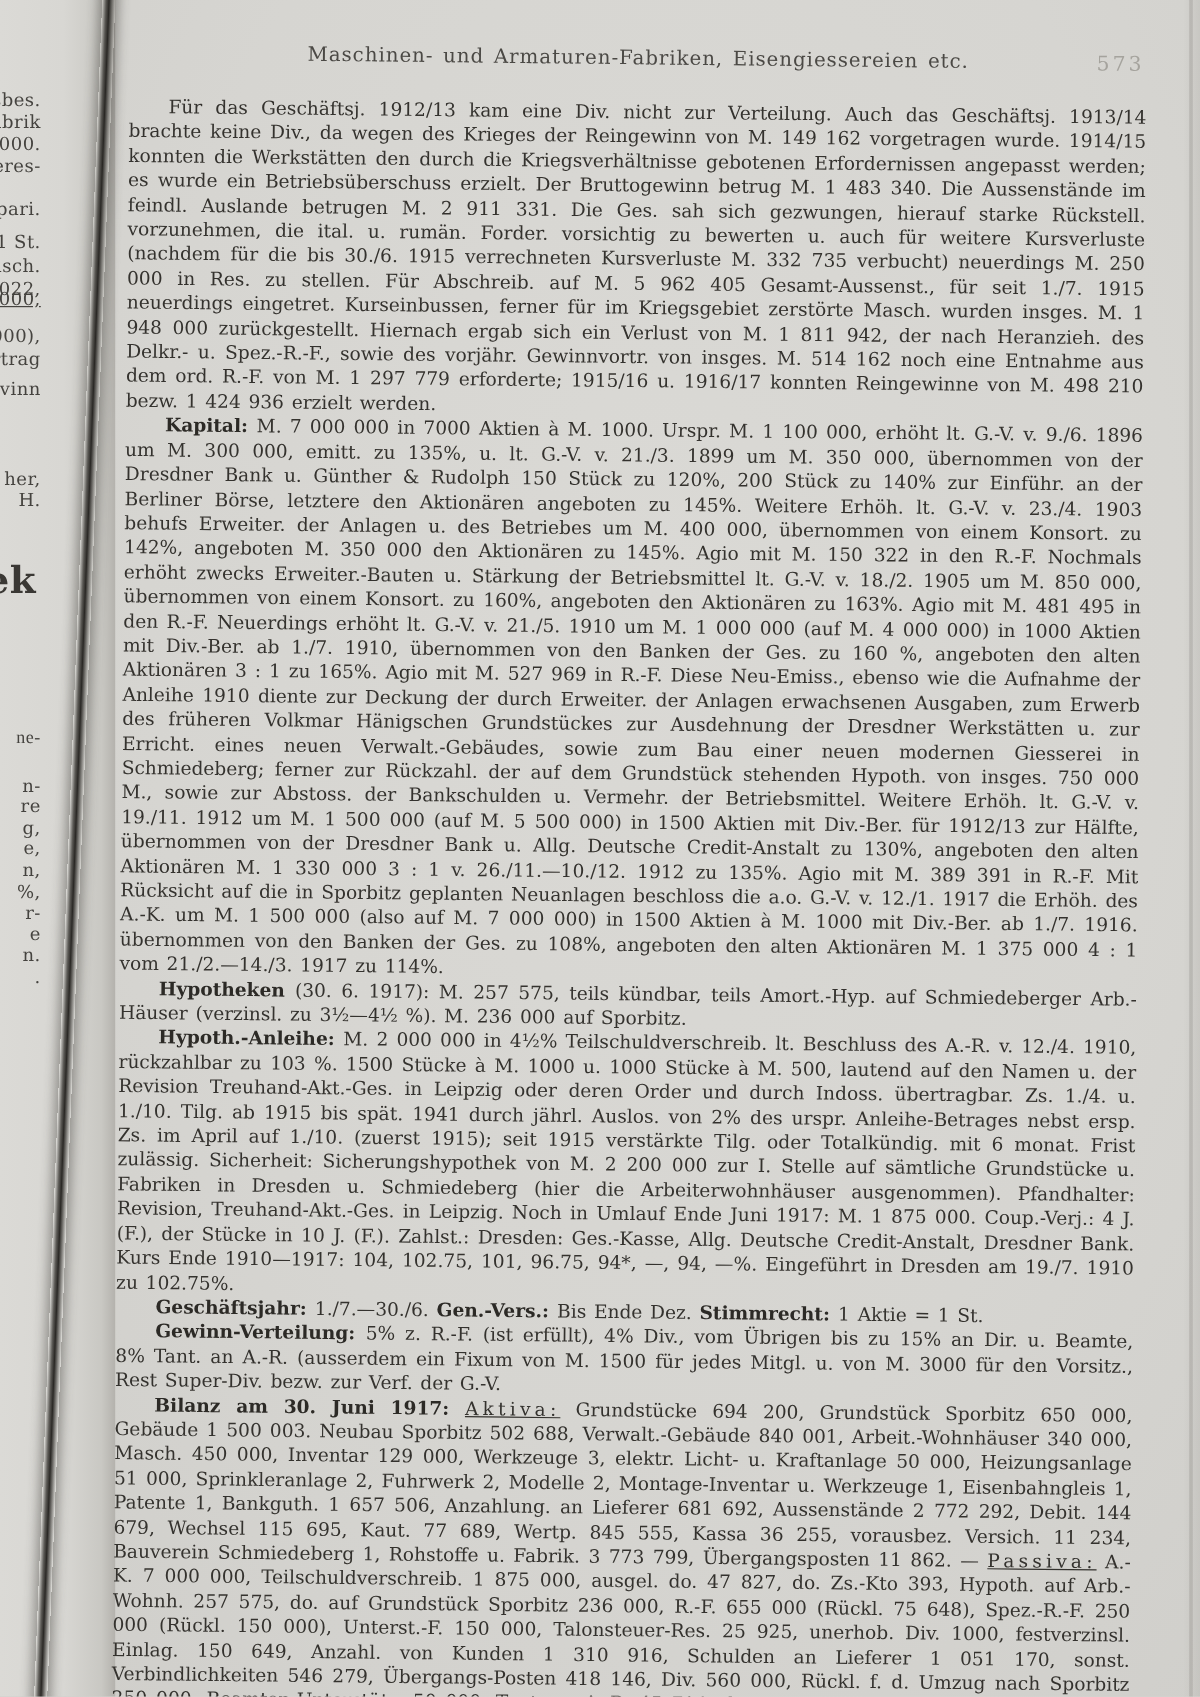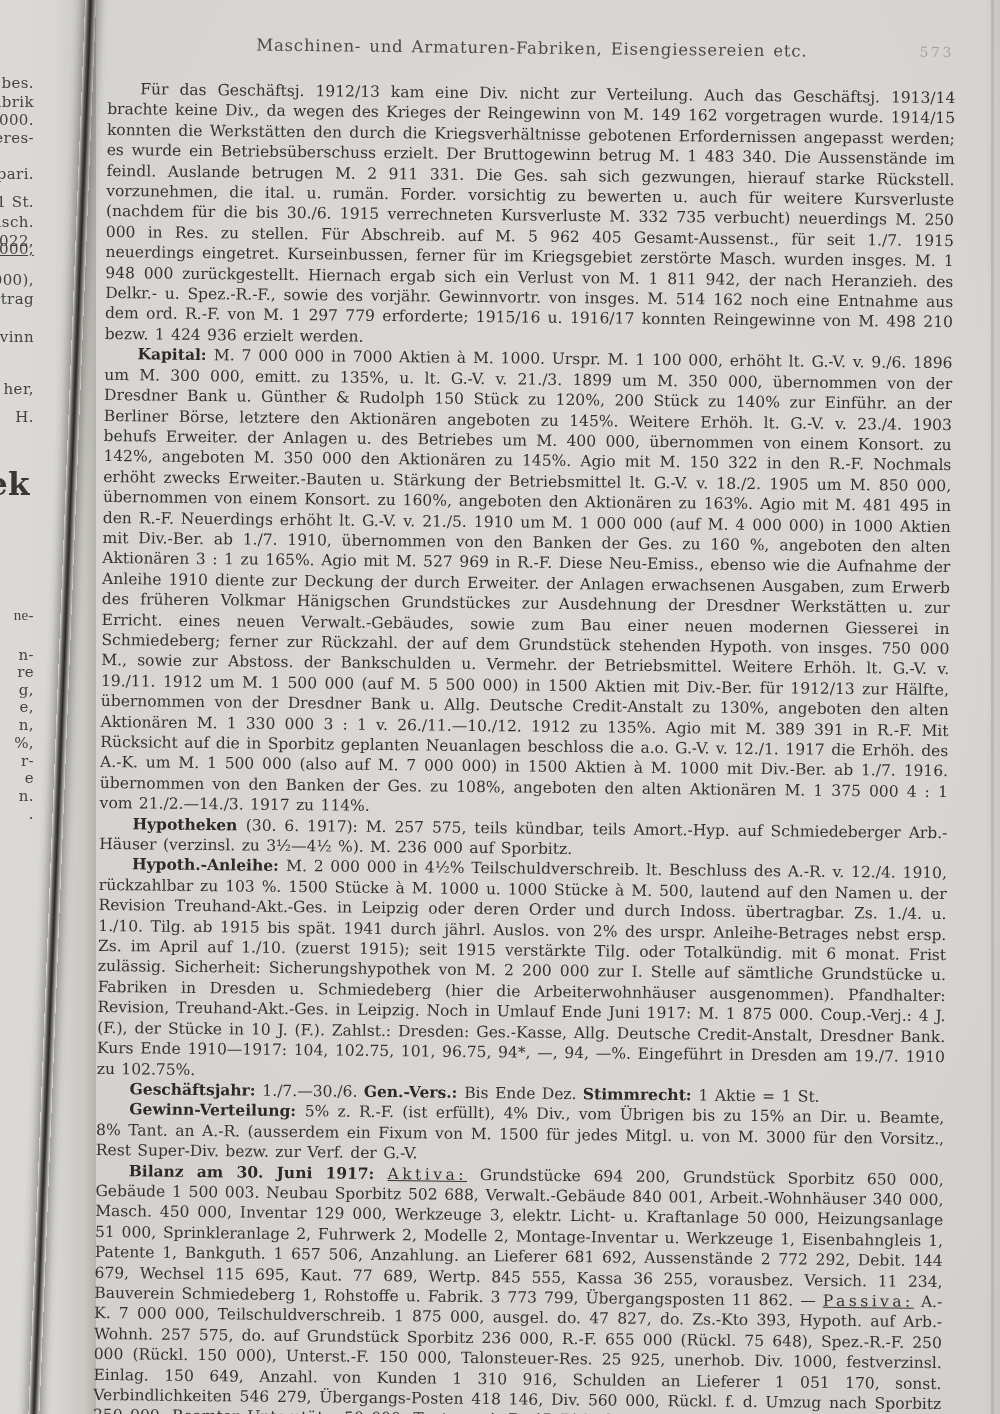--- a/index.html
+++ b/index.html
@@ -85,21 +85,21 @@
     display: block;
     text-align: center;
     font-size: 16.5px;
     letter-spacing: 0.8px;
     word-spacing: 2px;
     color: #4b4945;
   }
   .running-head .pagenum {
     position: absolute;
     right: 2px; top: 1px;
-    font-size: 14px;
+    font-size: 17px;
     letter-spacing: 2.5px;
     color: #a5a39d;
   }
 
   .text-block {
     margin-top: 23px;
     font-size: 15.5px;
     line-height: 20.4px;
     text-align: justify;
     word-spacing: 1.5px;
@@ -131,22 +131,22 @@
         <span class="frag" style="top: 93px;">Fabrik</span>
         <span class="frag" style="top: 111px;">0 000.</span>
         <span class="frag" style="top: 129px;">eres-</span>
         <span class="frag" style="top: 165px;">pari.</span>
         <span class="frag" style="top: 193px;">1 St.</span>
         <span class="frag" style="top: 213px;">asch.</span>
         <span class="frag" style="top: 232px;">022,</span>
         <span class="frag" style="top: 240px; text-decoration: underline;">000,</span>
         <span class="frag" style="top: 271px;">000),</span>
         <span class="frag" style="top: 290px;">rtrag</span>
-        <span class="frag" style="top: 328px; margin-left: 23px;">vinn</span>
-        <span class="frag" style="top: 380px;">her,</span>
+        <span class="frag" style="top: 315px; margin-left: 23px;">vinn</span>
+        <span class="frag" style="top: 390px;">her,</span>
         <span class="frag" style="top: 408px;">H.</span>
         <span class="frag large" style="top: 466px;">ek</span>
         <span class="frag" style="top: 607px; font-family: Liberation Serif, serif;">ne-</span>
         <span class="frag" style="top: 646px;">n-</span>
         <span class="frag" style="top: 663px;">re</span>
         <span class="frag" style="top: 681px;">g,</span>
         <span class="frag" style="top: 698px;">e,</span>
         <span class="frag" style="top: 716px;">n,</span>
         <span class="frag" style="top: 734px;">%,</span>
         <span class="frag" style="top: 752px;">r-</span>

